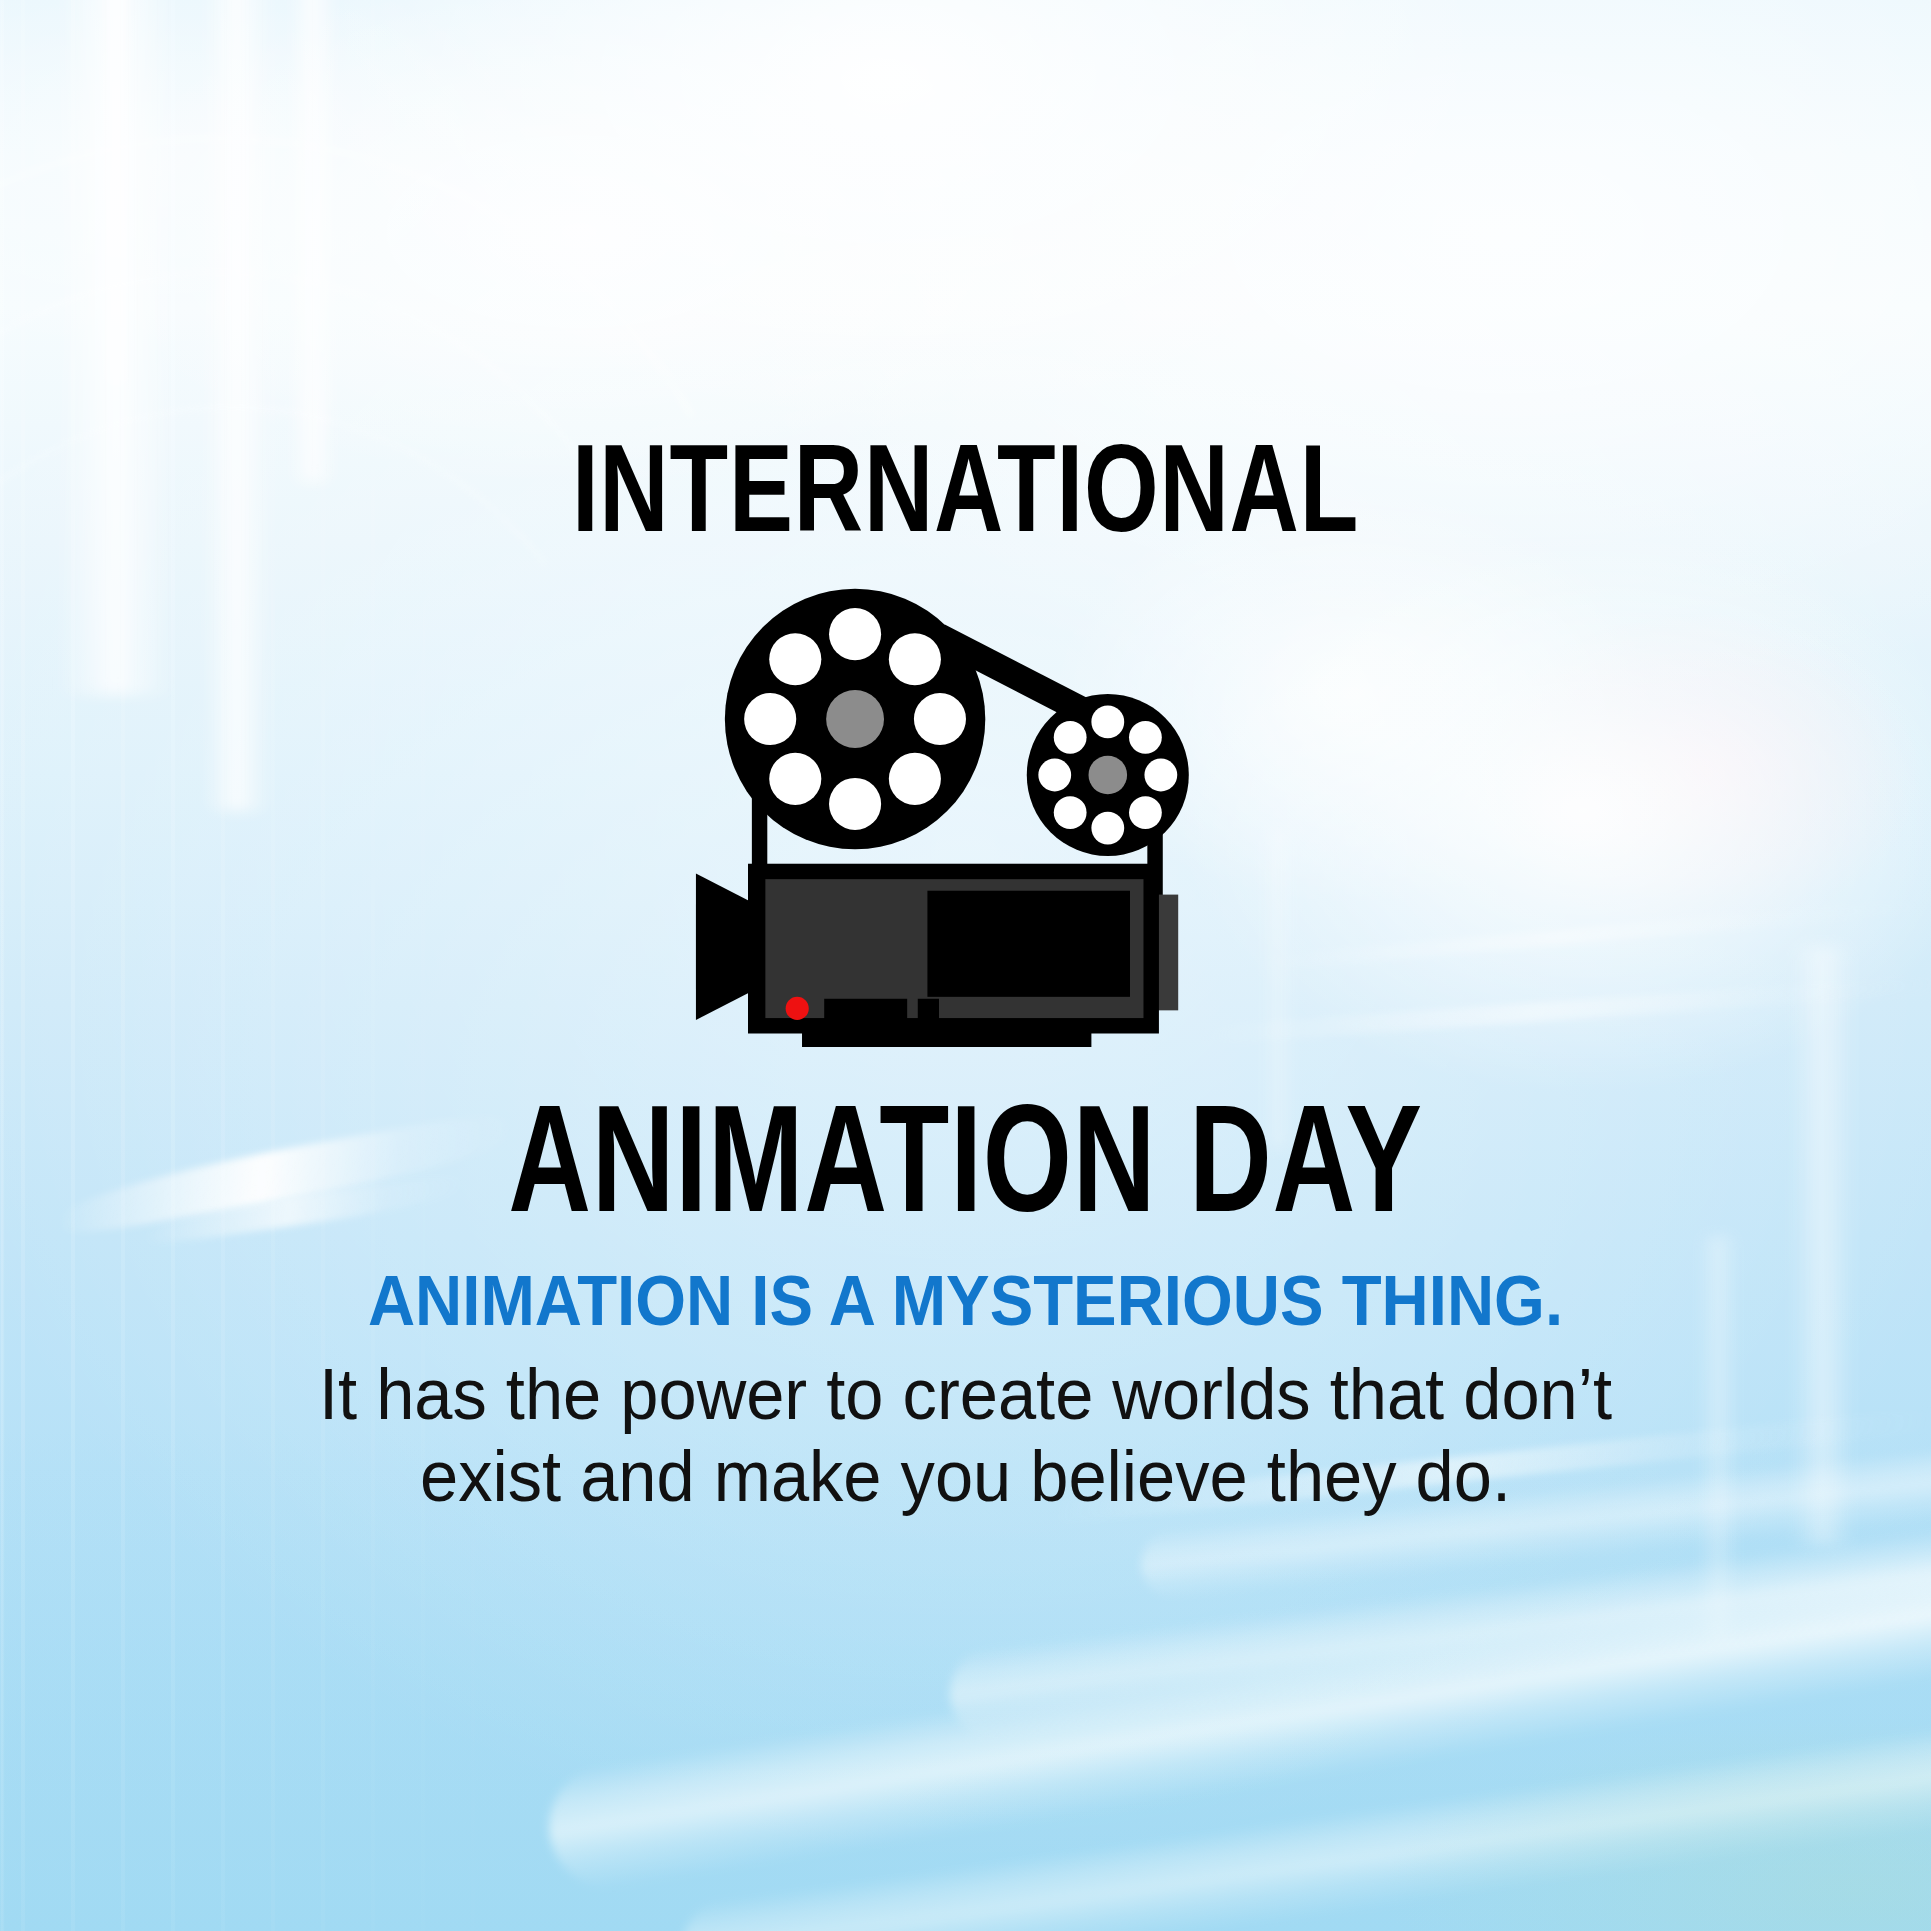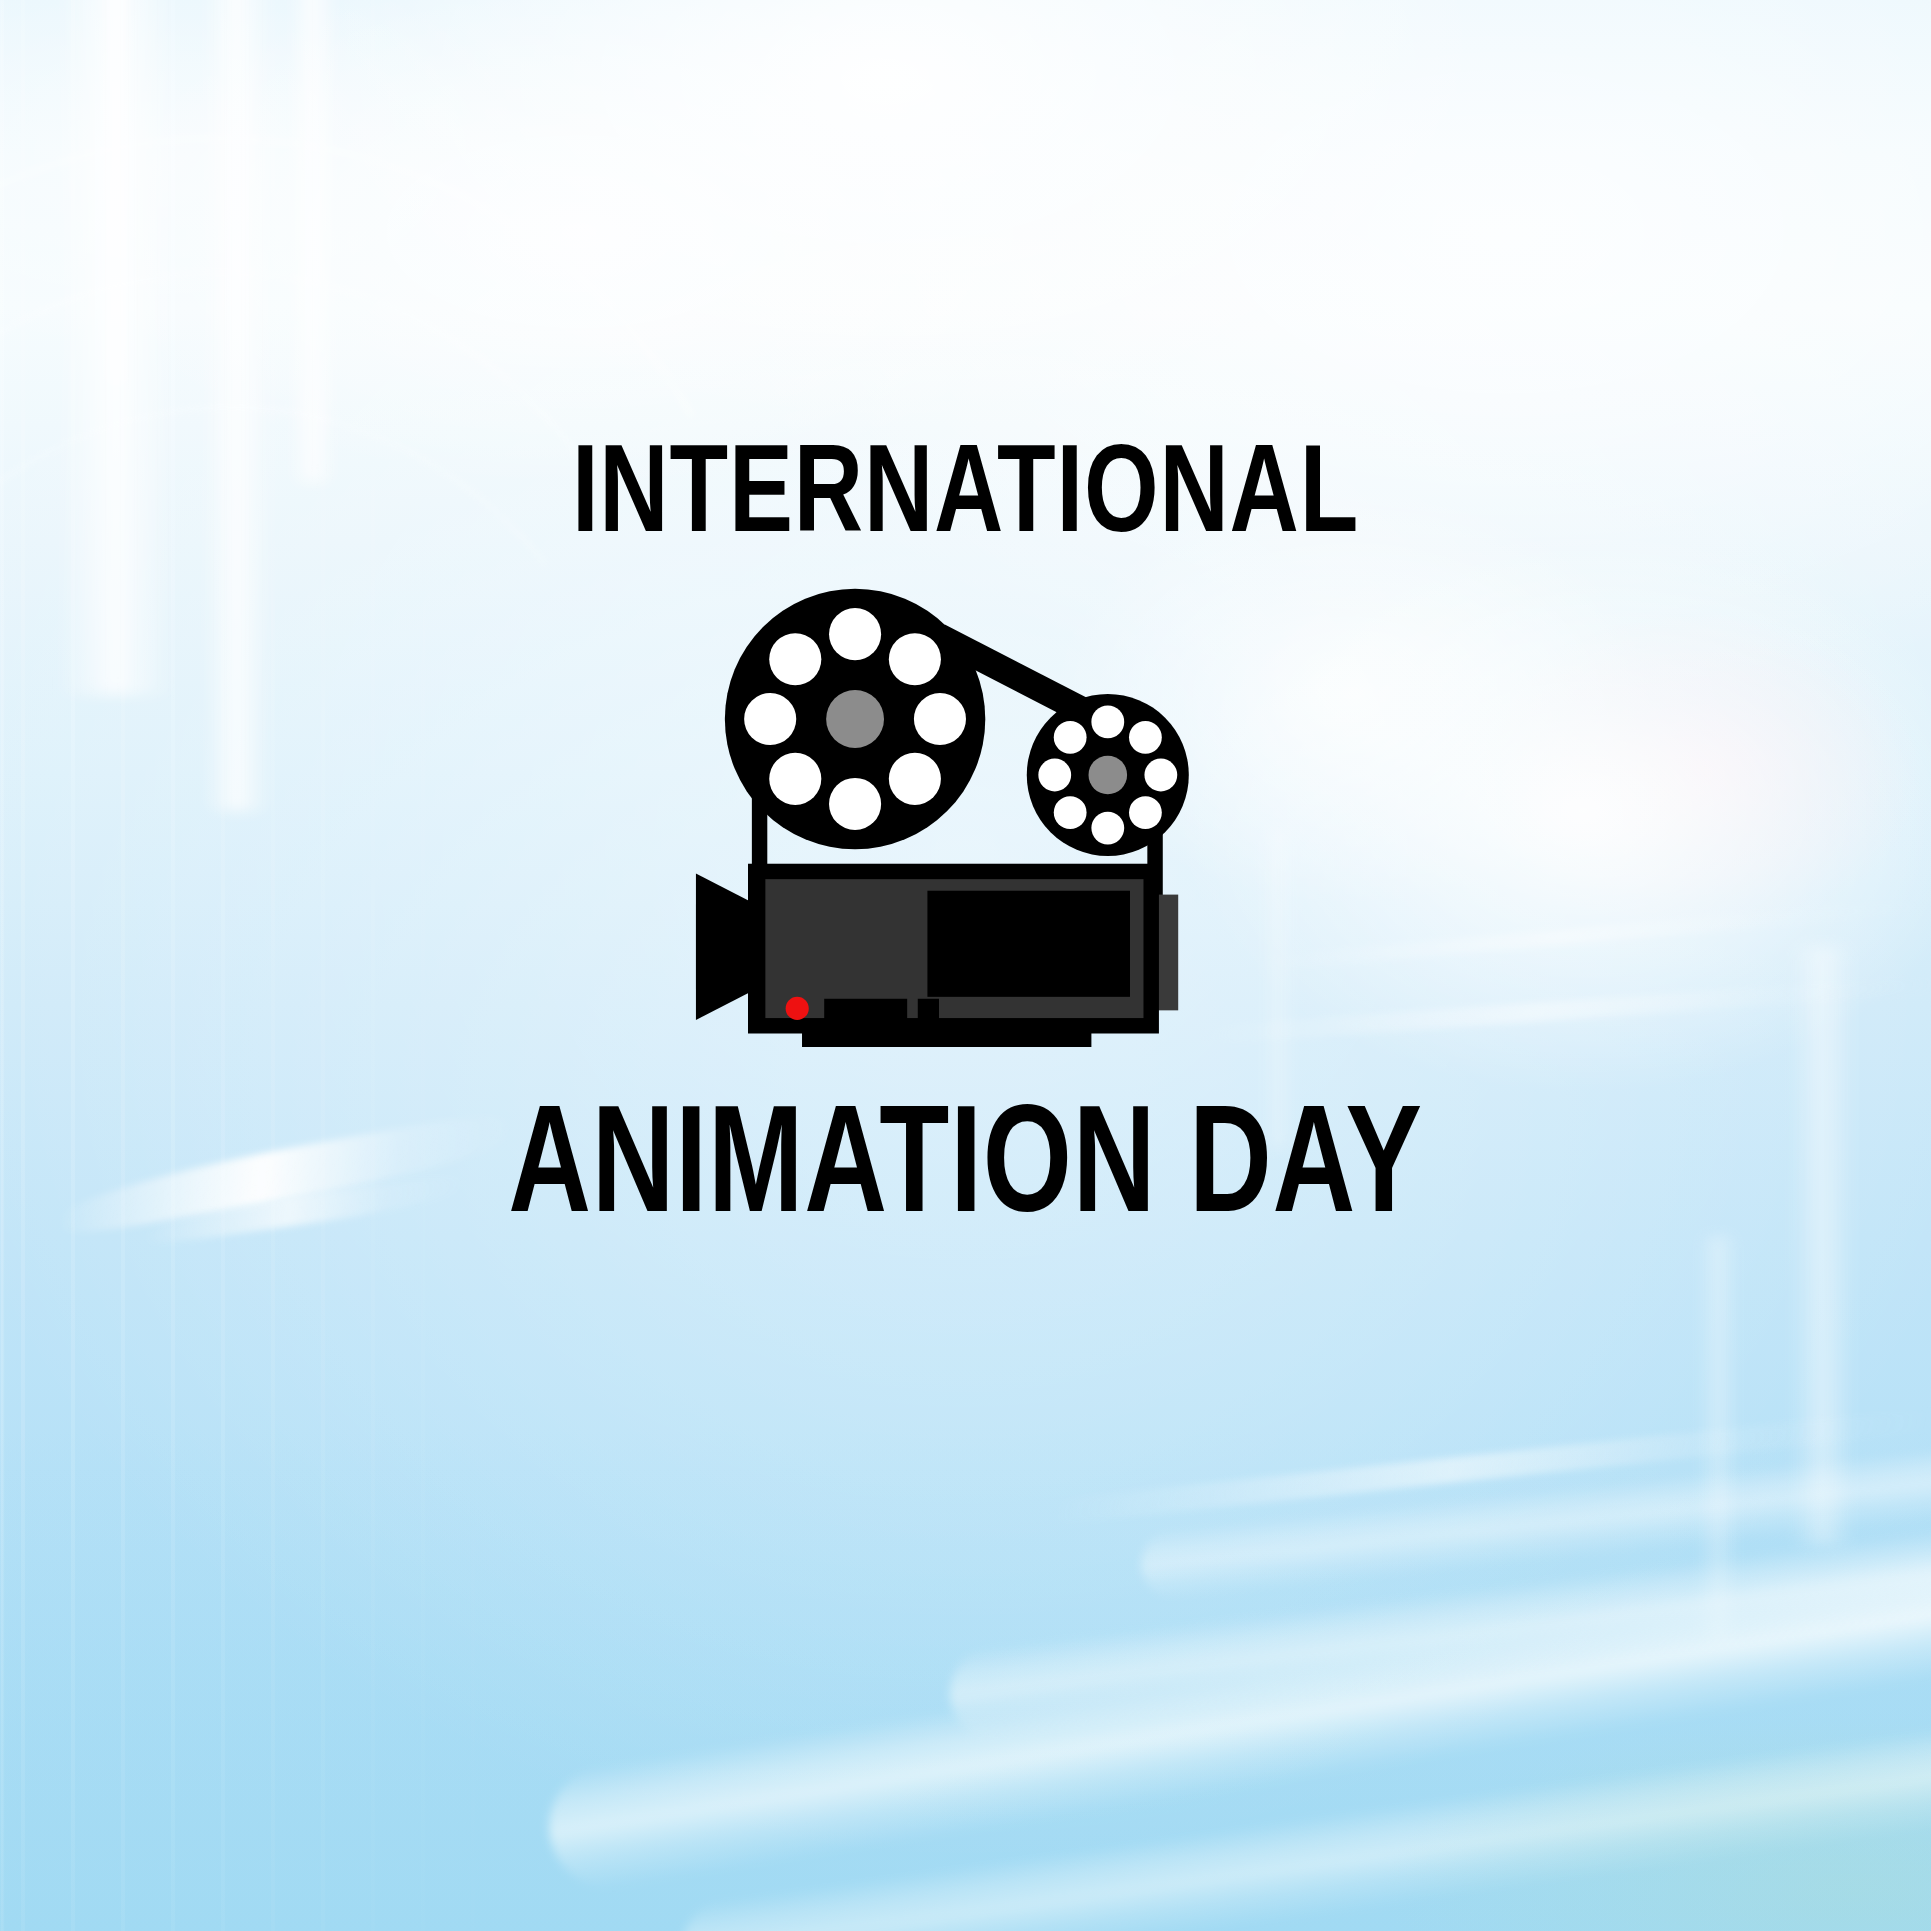--- a/index.html
+++ b/index.html
@@ -280,16 +280,23 @@
           <rect x="143" y="430" width="86" height="22" fill="#000000"></rect>
           <rect x="240" y="430" width="22" height="22" fill="#000000"></rect>
 
           <rect x="120" y="462" width="300" height="18" fill="#000000"></rect>
         </g>
       </svg>
     </div>
 
     <div id="title-bottom" class="headline">ANIMATION DAY</div>
 
+    <div id="subtitle-block">
+      <div id="subtitle-heading">ANIMATION IS A MYSTERIOUS THING.</div>
+      <div id="subtitle-body">
+        <span class="ln">It has the power to create worlds that don’t</span>
+        <span class="ln">exist and make you believe they do.</span>
+      </div>
+    </div>
 
   </div>
 </div>
 
 
 </body></html>

